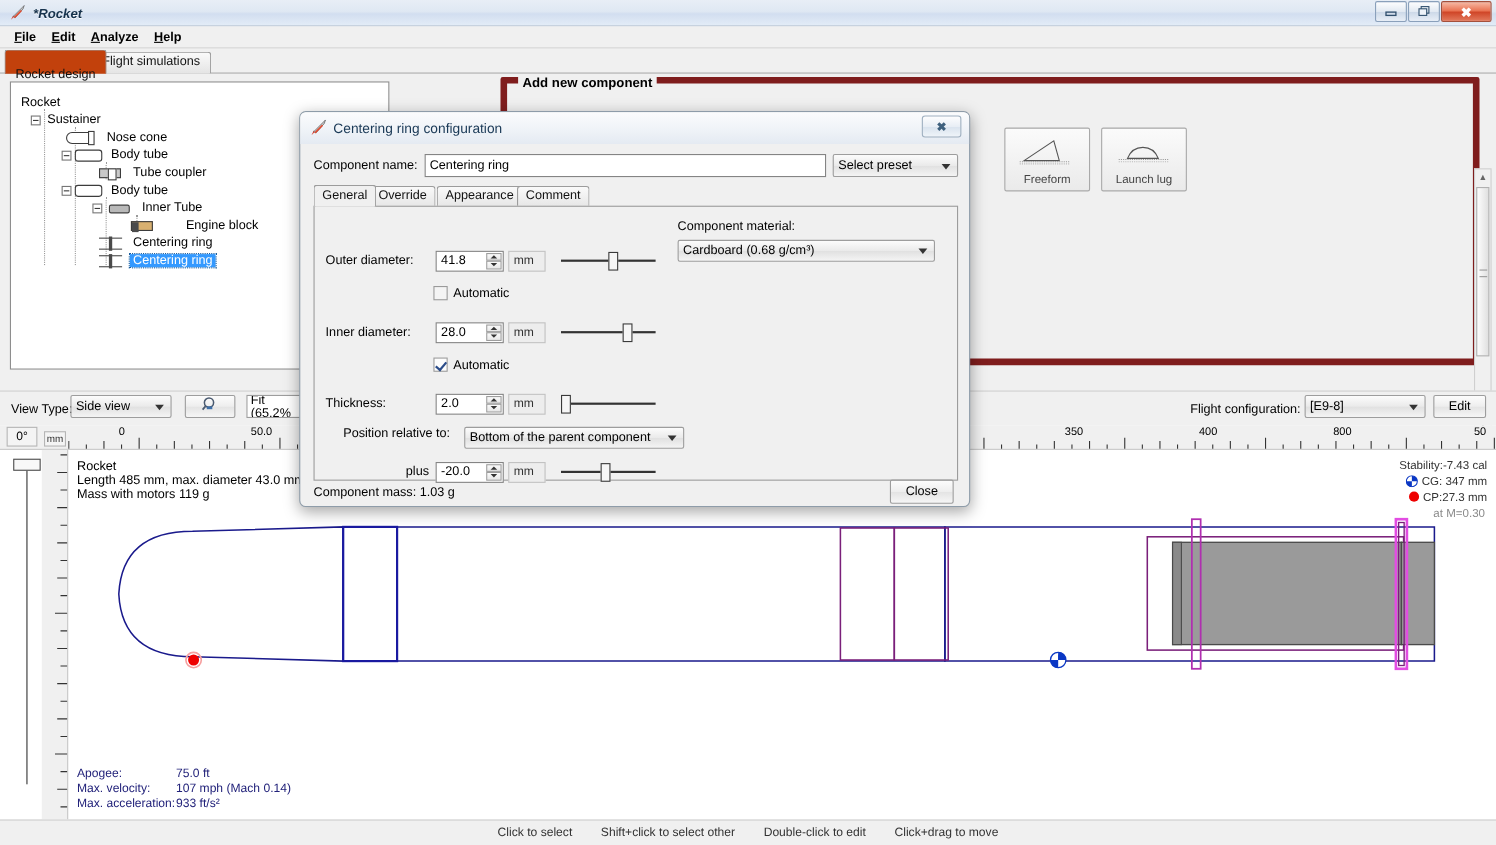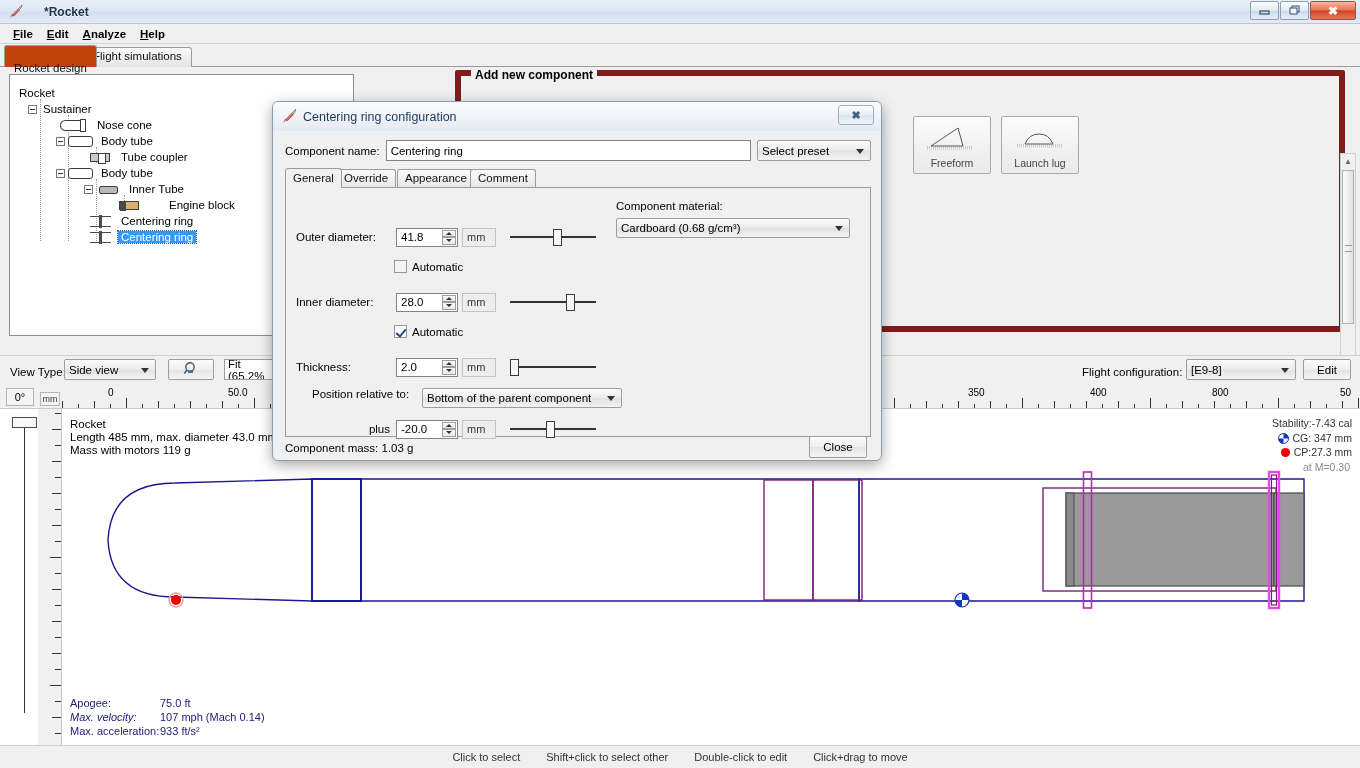--- a/index.html
+++ b/index.html
@@ -21,22 +21,23 @@
   #titlebar {
     position: absolute; left: 0; top: 0; width: 1360px; height: 24px;
     background: linear-gradient(to bottom, #e8eef6 0%, #dfe8f3 45%, #d2def0 55%, #e3ecf7 100%);
     border-bottom: 1px solid #b8c6d8;
     display: flex; align-items: center;
   }
   #titlebar .tb-icon {
     margin-left: 8px; width: 16px; height: 16px; position: relative;
   }
   #titlebar .tb-title {
-    margin-left: 20px; font-size: 12px; color: #17334d; font-weight: bold;
+    margin-left: 6px; font-size: 12px; color: #17334d; font-weight: bold;
     text-shadow: 0 1px 0 #fff;
+    font-style: italic;
   }
   .winbtns { position: absolute; right: 4px; top: 1px; display: flex; }
   .winbtn {
     width: 29px; height: 19px; margin-left: 1px;
     border: 1px solid #8aa0bb; border-radius: 2px;
     background: linear-gradient(to bottom,#fdfdfe,#e2e9f2 50%,#ccd8e8 52%,#e8eef6);
     display: flex; align-items: center; justify-content: center;
     color: #26405c; font-size: 10px;
   }
   .winbtn.close {
@@ -732,21 +733,21 @@
       <span style="display:inline-block; vertical-align:-2px; margin-right:3px;">
         <svg width="11" height="11" viewBox="0 0 11 11">
             <circle cx="5.5" cy="5.5" r="4.6" fill="#ee0000"></circle>
           </svg>
       </span><span>CP:27.3 mm</span>
     </div>
     <div class="stabtext" style="right:10px; top:73px; width:120px; color:#8a8a8a;">at M=0.30</div>
 
     <div class="stattext" style="left:70px; top:309px;">Apogee:</div>
     <div class="stattext" style="left:160px; top:309px;">75.0 ft</div>
-    <div class="stattext" style="left:70px; top:323px;font-style:italic;">Max. velocity:</div>
+    <div class="stattext" style="left:70px; top:323px;">Max. velocity:</div>
     <div class="stattext" style="left:160px; top:323px;">107 mph  (Mach 0.14)</div>
     <div class="stattext" style="left:70px; top:337px;">Max. acceleration:</div>
     <div class="stattext" style="left:160px; top:337px;">933 ft/s²</div>
   </div>
 
   <div id="statusbar">
     <span>Click to select</span>
     <span>Shift+click to select other</span>
     <span>Double-click to edit</span>
     <span>Click+drag to move</span>

